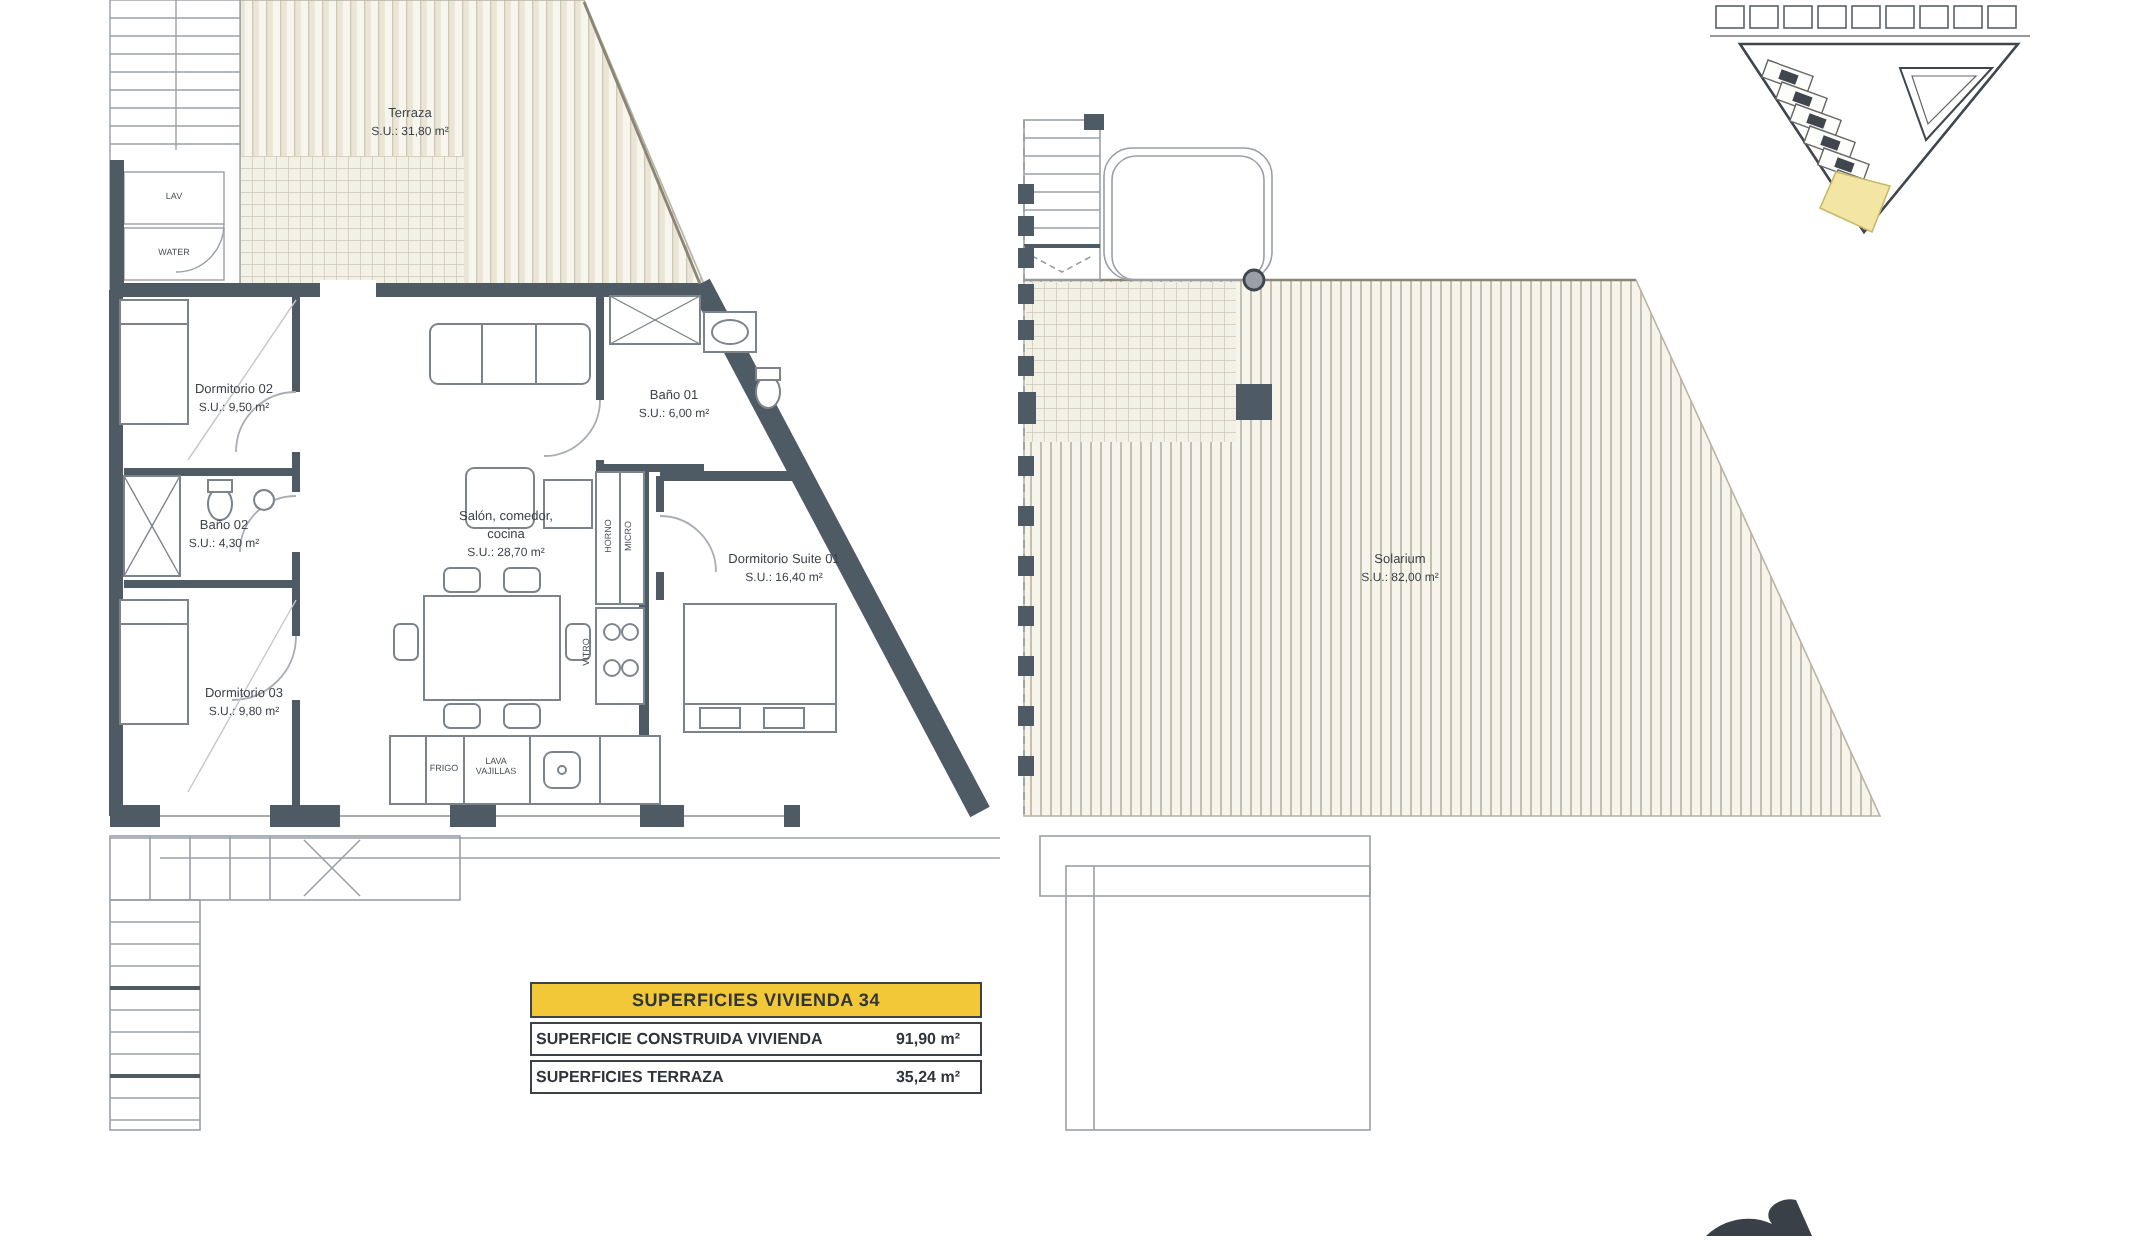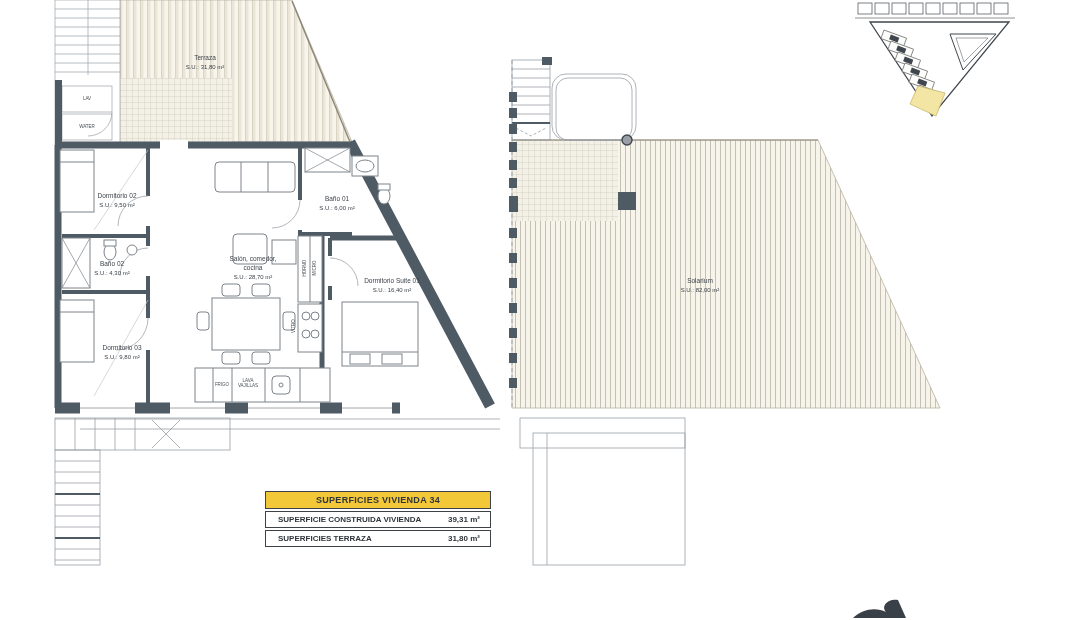--- a/index.html
+++ b/index.html
@@ -11,21 +11,21 @@
   .lbl .ar{display:block;font-size:6px;}
   .lbl.wide{white-space:normal;width:64px;}
   .tiny{position:absolute;transform:translate(-50%,-50%);font:4.5px/1.1 "Liberation Sans",sans-serif;
         color:#4a5056;text-align:center;white-space:nowrap;}
   .tiny.wrap{white-space:normal;width:24px;}
   .tiny.vert{transform:translate(-50%,-50%) rotate(-90deg);}
   .sumtab{position:absolute;left:265px;top:491px;width:226px;}
   .t-head{background:#f2c838;border:1.6px solid #3c4248;text-align:center;font-weight:bold;
           font-size:9px;padding:3px 0;color:#2f353b;letter-spacing:.3px;}
   .t-row{display:flex;justify-content:space-between;align-items:flex-start;border:1.4px solid #3c4248;
-         margin-top:2px;padding:3px 10px 3px 12px;font-size:8px;font-weight:bold;
+         margin-top:2px;padding:3px 10px 3px 2px;font-size:8px;font-weight:bold;
          background:#fff;color:#2f353b;}
 </style>
 </head>
 <body>
 
 <div id="canvas">
 
 <svg id="linework" width="1070" height="620" viewBox="0 0 1070 620" xmlns="http://www.w3.org/2000/svg">
   <defs>
     <pattern id="pStripe" width="7" height="12" patternUnits="userSpaceOnUse">
@@ -321,21 +321,21 @@
 <div class="tiny" style="left:222px;top:385px">FRIGO</div>
 <div class="tiny wrap" style="left:248px;top:384px">LAVA VAJILLAS</div>
 <div class="tiny vert" style="left:305px;top:268px">HORNO</div>
 <div class="tiny vert" style="left:315px;top:268px">MICRO</div>
 <div class="tiny vert" style="left:294px;top:326px">VITRO</div>
 
 <div class="sumtab">
   <div class="t-head">SUPERFICIES VIVIENDA 34</div>
   <div class="t-row">
     <span>SUPERFICIE CONSTRUIDA VIVIENDA</span>
-    <span>39,31 m²</span>
+    <span>91,90 m²</span>
   </div>
   <div class="t-row">
     <span>SUPERFICIES TERRAZA</span>
-    <span>31,80 m²</span>
+    <span>35,24 m²</span>
   </div>
 </div>
 
 </div>
 
 </body></html>

